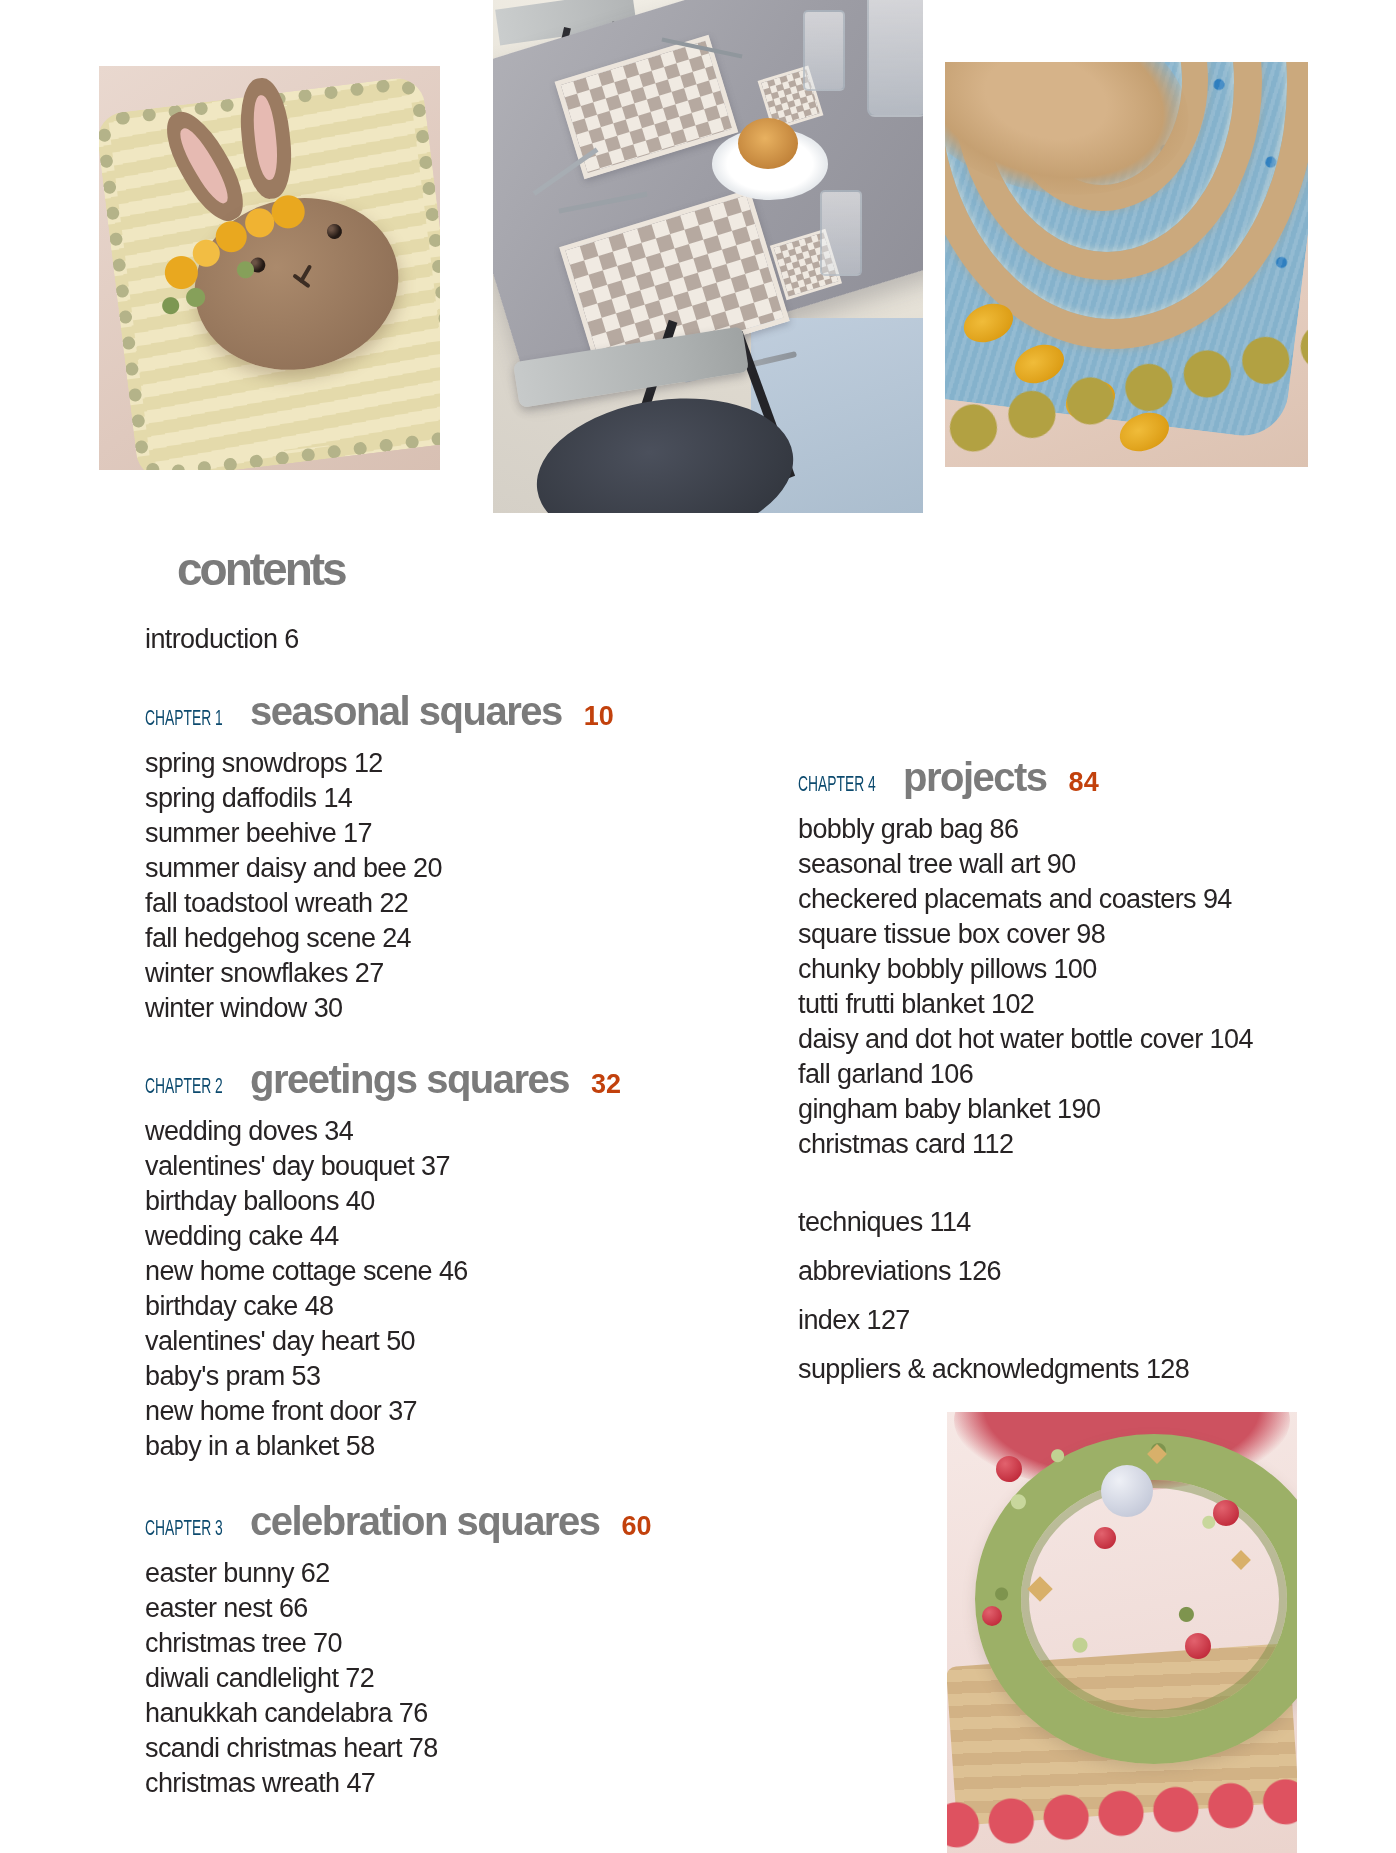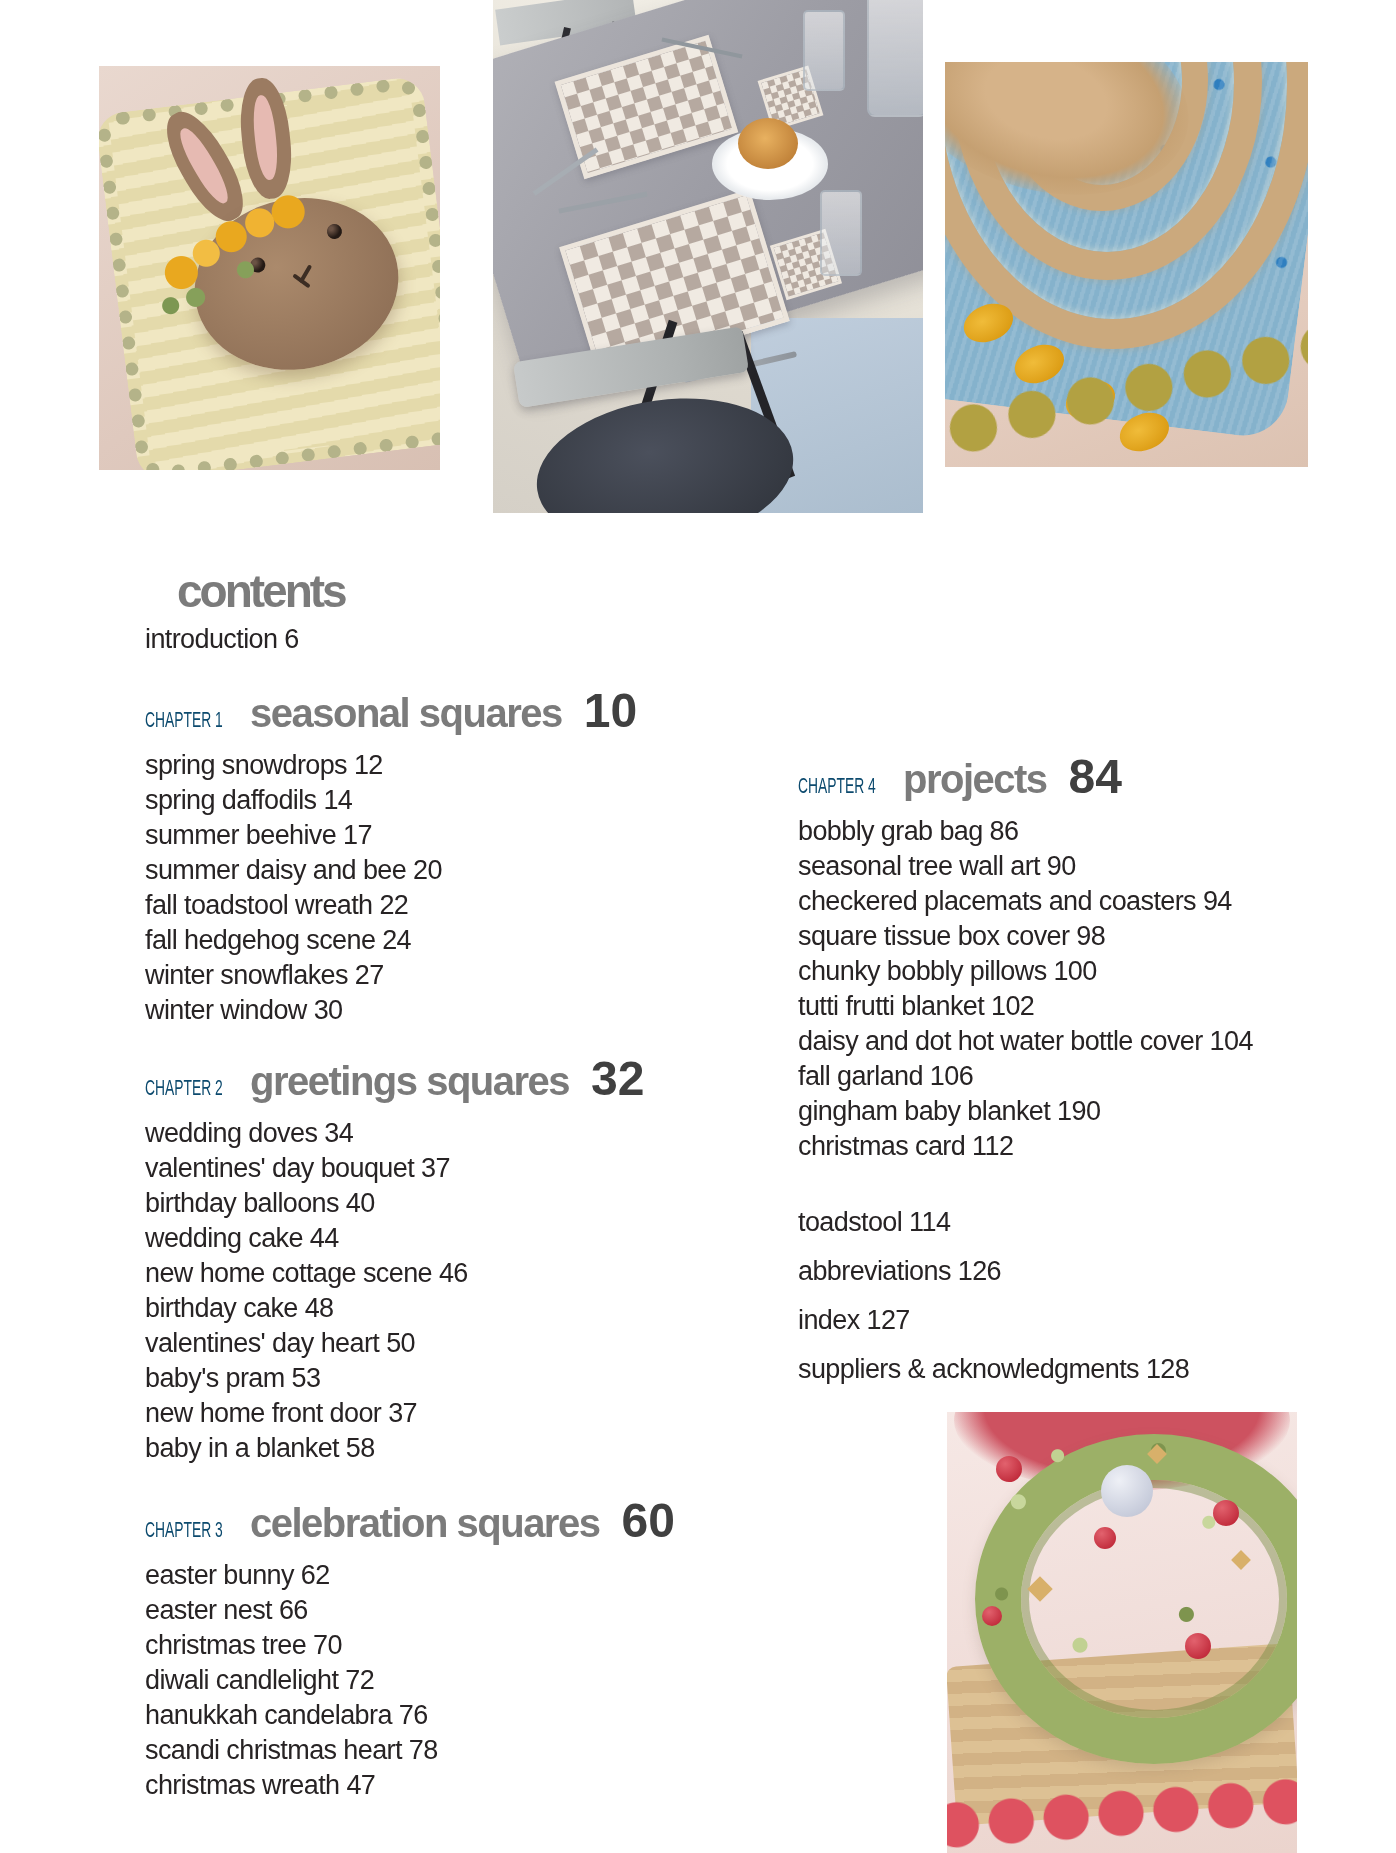--- a/index.html
+++ b/index.html
@@ -1,30 +1,30 @@
 <!DOCTYPE html>
 <html><head>
 <meta charset="utf-8">
 <title>contents</title>
 <style>
   html,body{margin:0;padding:0;background:#ffffff;}
   .page{position:relative;width:1396px;height:1853px;background:#ffffff;overflow:hidden;
         font-family:"Liberation Sans","DejaVu Sans",sans-serif;}
 
   
-  .contents-title{position:absolute;left:177px;top:566px;margin:0;
+  .contents-title{position:absolute;left:177px;top:544px;margin:0;
     font-size:46px;font-weight:bold;letter-spacing:-3px;color:#7b7b7b;line-height:1.1;}
   .toc-line{font-size:27px;line-height:35px;letter-spacing:-0.6px;color:#272324;white-space:nowrap;}
   .intro-line{position:absolute;left:145px;top:622px;}
   .chapter{position:absolute;}
   .ch-head{display:flex;align-items:baseline;line-height:42px;white-space:nowrap;}
   .ch-label{display:inline-block;width:97px;overflow:visible;color:#0c4a6e;font-size:22px;text-decoration:underline;}
   .ch-label .cond{display:inline-block;transform:scaleX(0.63);transform-origin:0 70%;white-space:nowrap;}
   .ch-title{font-size:40px;font-weight:bold;letter-spacing:-1.5px;color:#7b7b7b;margin-left:8px;margin-right:22px;}
-  .ch-page{font-size:48px;font-weight:bold;color:#404040;}
+  .ch-page{font-size:27px;font-weight:bold;color:#c2410c;}
   .toc-list{margin-top:7px;}
   .endmatter{position:absolute;left:798px;top:1198px;}
   .endmatter .toc-line{line-height:49px;}
 
   
   .photo{position:absolute;overflow:hidden;}
   .photo *{position:absolute;}
 
   
   .photo-bunny{left:99px;top:66px;width:341px;height:404px;
@@ -342,21 +342,21 @@
         <div class="toc-line"><span>fall garland</span> <span>106</span></div>
 
         <div class="toc-line"><span>gingham baby blanket</span> <span>190</span></div>
 
         <div class="toc-line"><span>christmas card</span> <span>112</span></div>
       </div>
   </section>
 
   <div class="endmatter">
 
-      <div class="toc-line em-line"><span>toadstool</span> <span>114</span></div>
+      <div class="toc-line em-line"><span>techniques</span> <span>114</span></div>
 
       <div class="toc-line em-line"><span>abbreviations</span> <span>126</span></div>
 
       <div class="toc-line em-line"><span>index</span> <span>127</span></div>
 
       <div class="toc-line em-line"><span>suppliers &amp; acknowledgments</span> <span>128</span></div>
     </div>
 
 </div>
 

